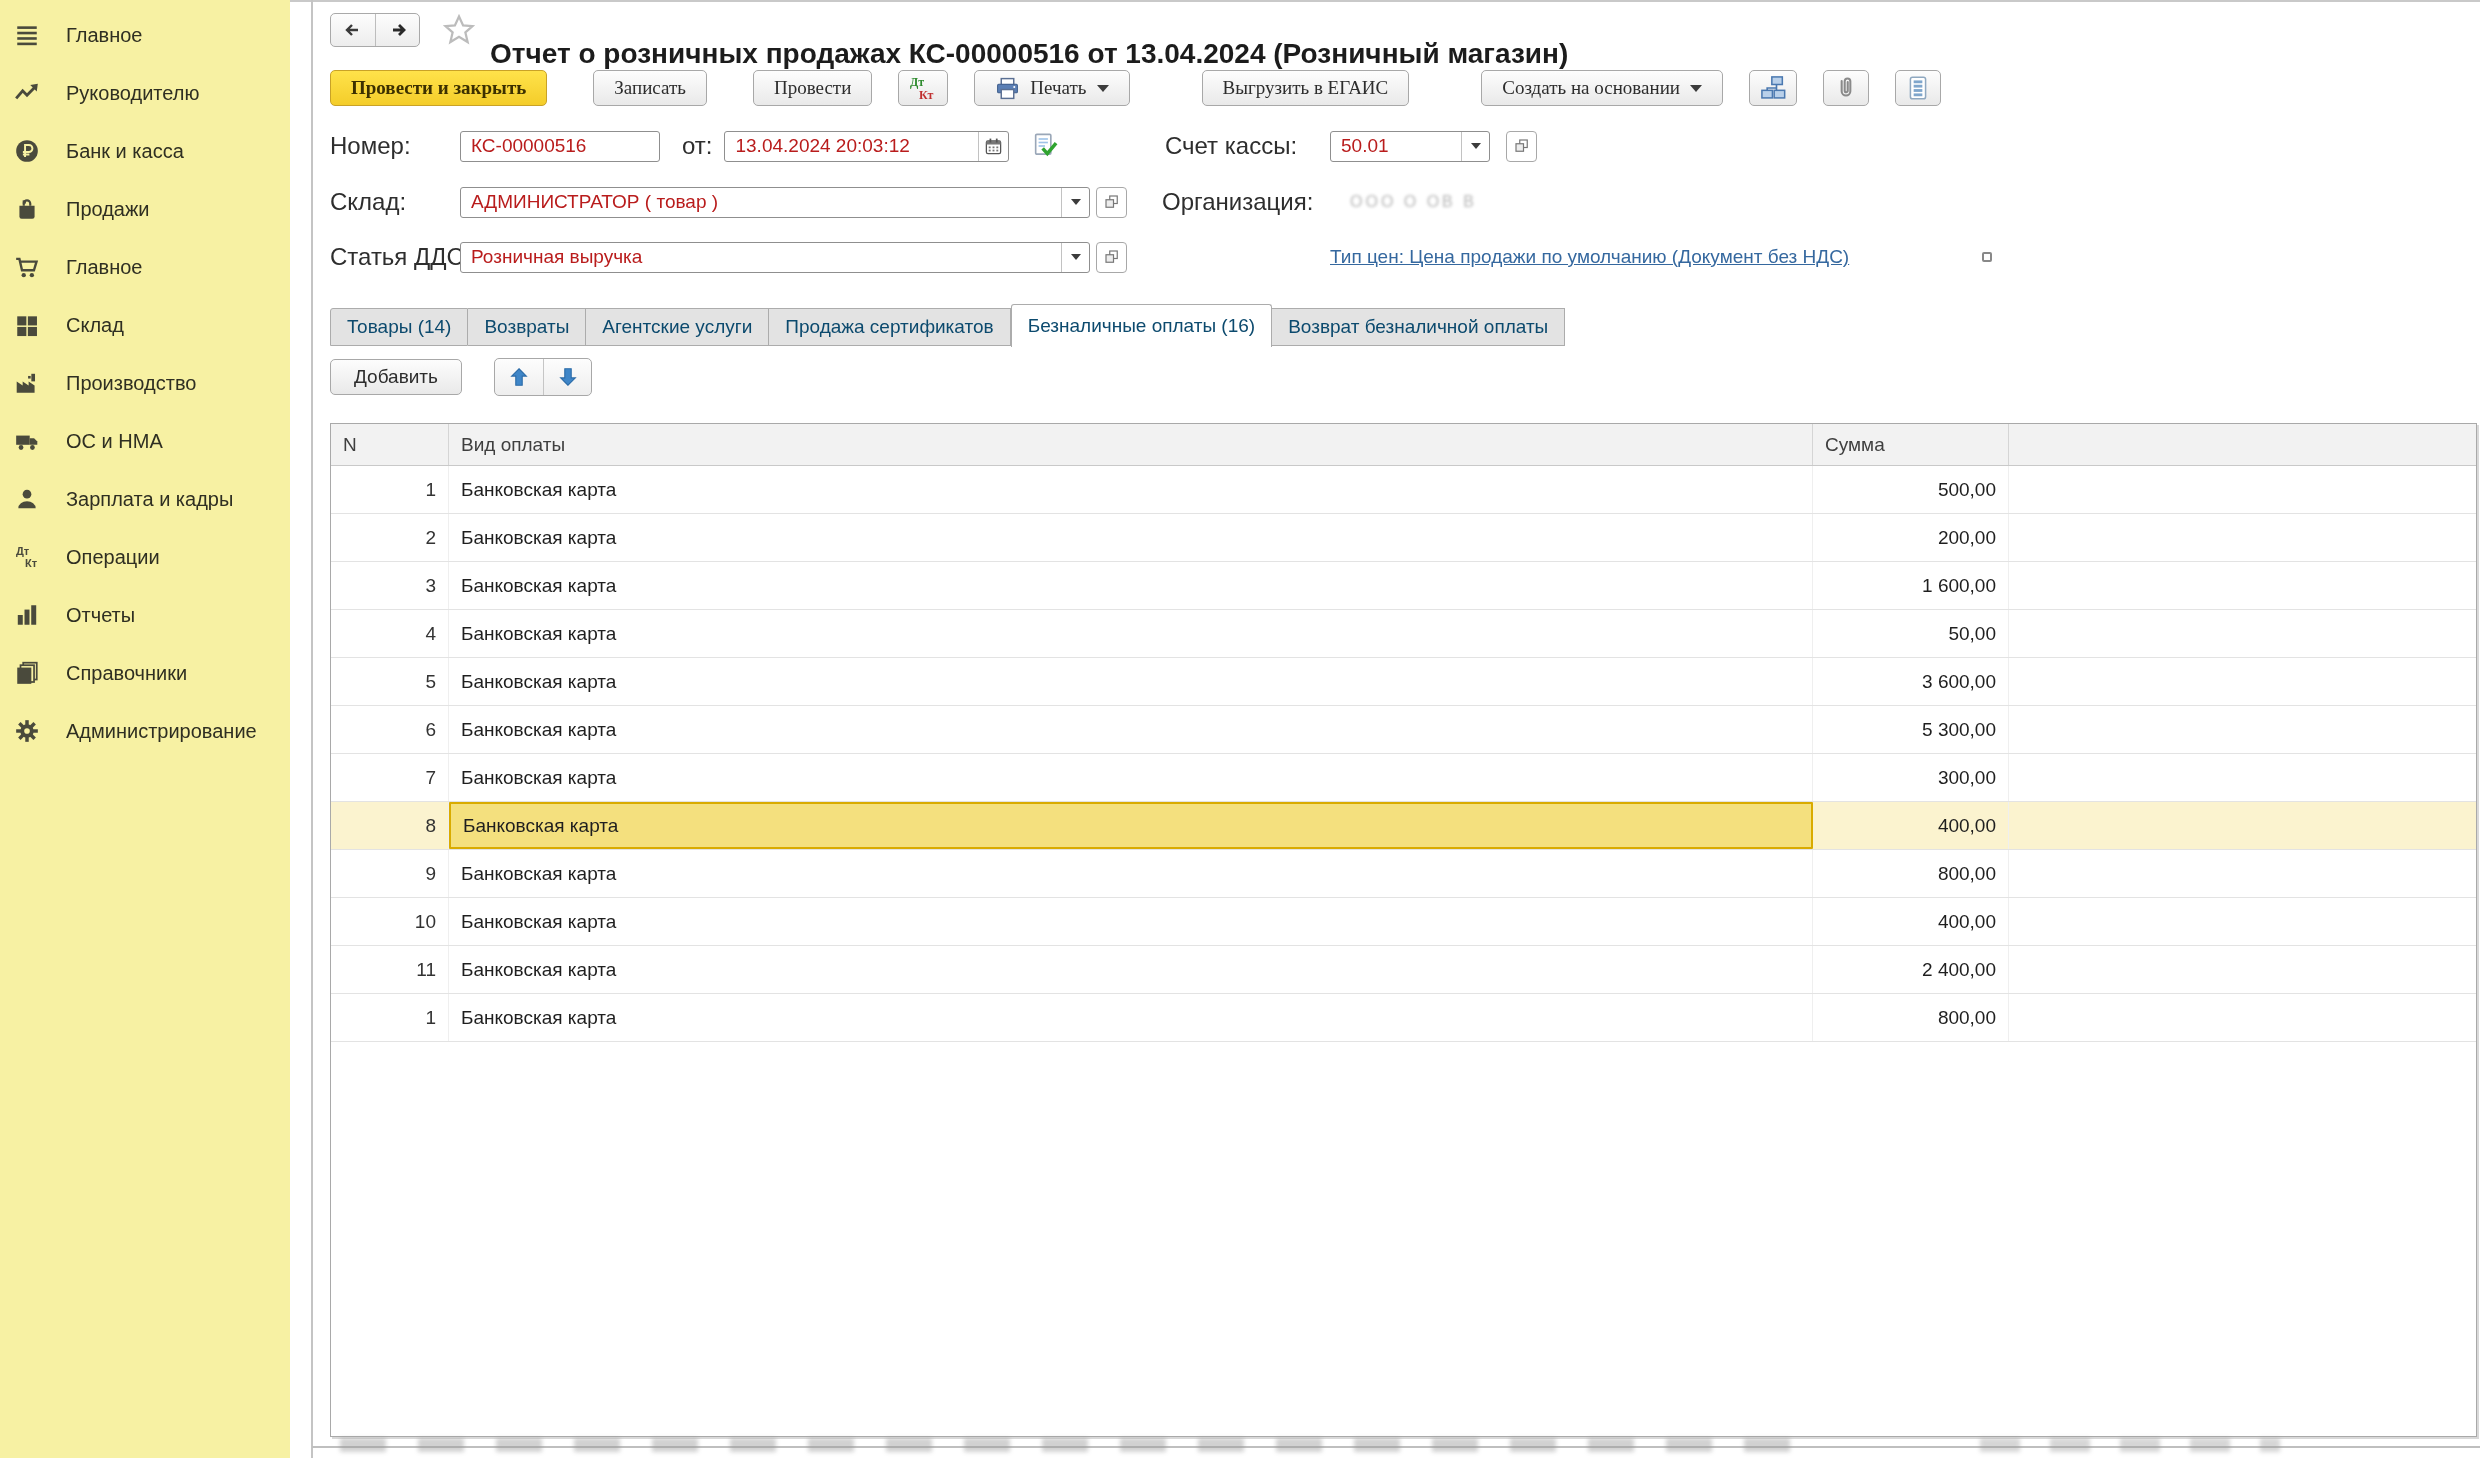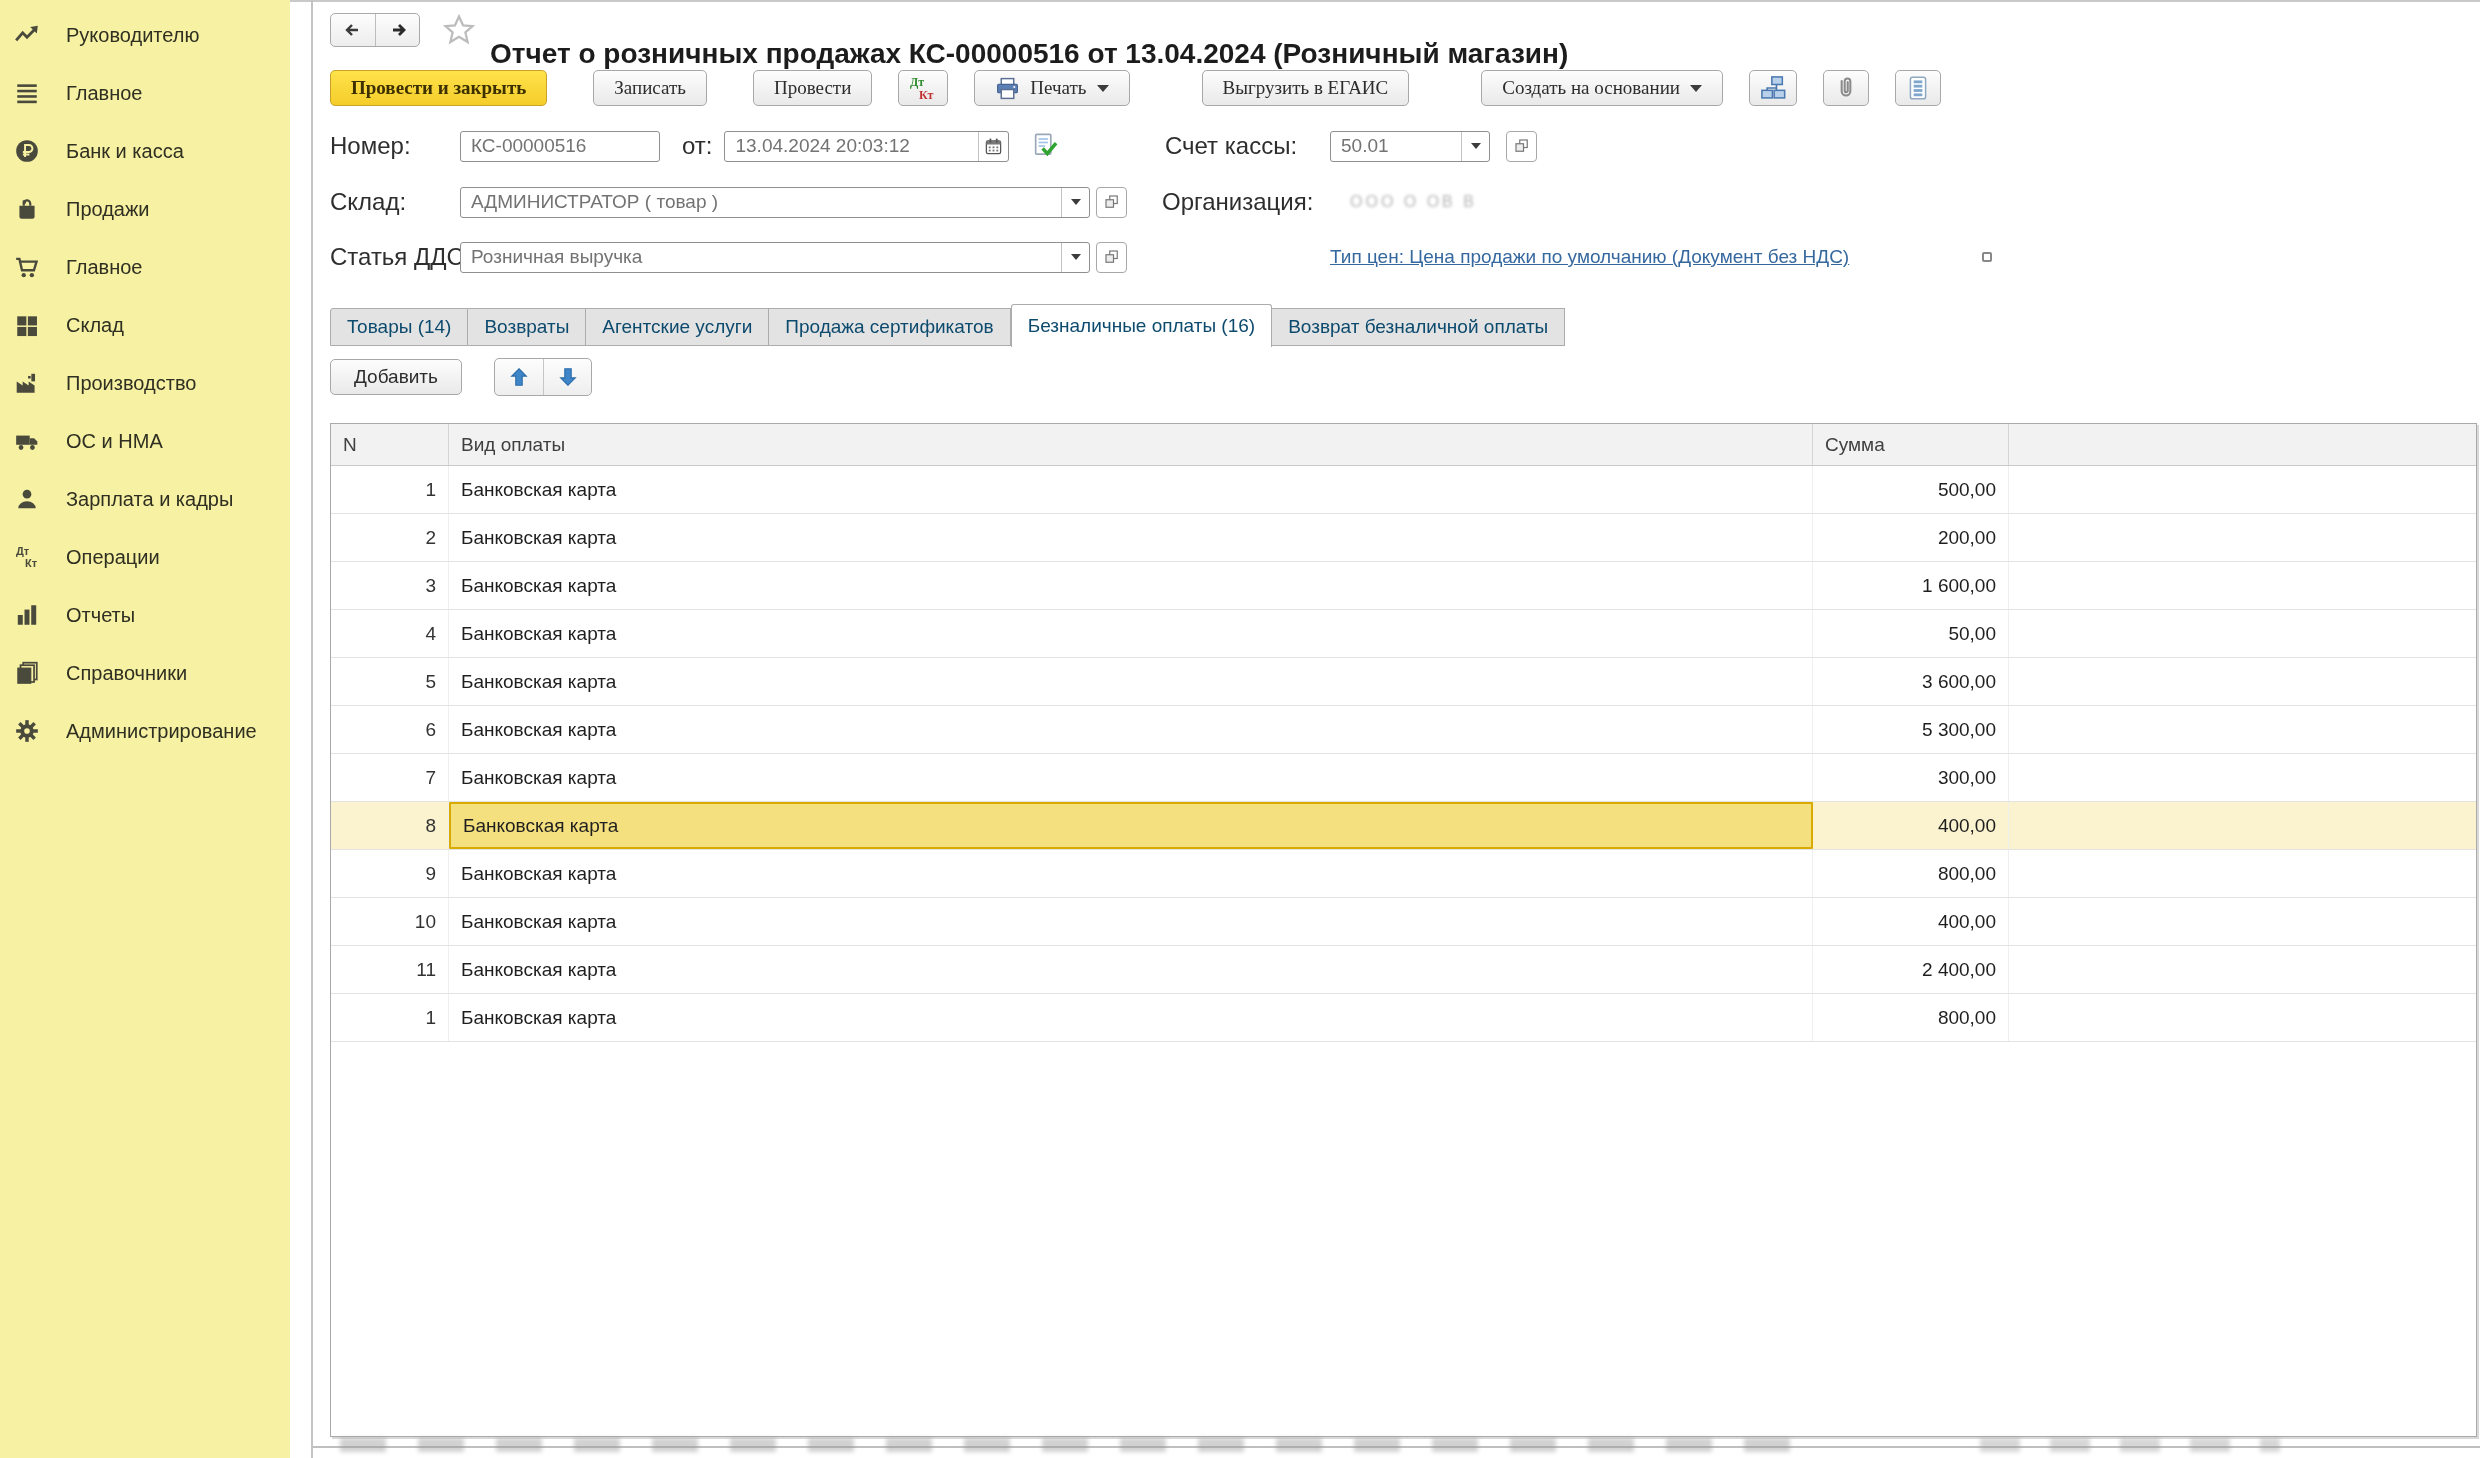--- a/index.html
+++ b/index.html
@@ -33,21 +33,21 @@
   .btn.primary { background:linear-gradient(#ffe24a,#f4cd2a); border:1px solid #c9a227; font-weight:bold; color:#3c3000; }
   .btn.iconbtn { padding:0 9px; }
   .caret { width:0; height:0; border-left:6px solid transparent; border-right:6px solid transparent;
            border-top:7px solid #3c3c3c; margin-left:10px; }
   .tb-gap { width:26px; } .tb-gap-lg { width:46px; }
 
   
   .frow { position:absolute; height:32px; display:flex; align-items:center; }
   .flabel { font-size:24px; color:#2e2e2e; white-space:nowrap; }
   .field { height:31px; background:#fff; border:1px solid #8f8f8f; border-radius:3px; display:flex; align-items:center; }
-  .field .val { font-size:19px; color:#737373; padding:0 10px; white-space:nowrap; overflow:hidden; flex:1; }
+  .field .val { font-size:19px; color:#b91c1c; padding:0 10px; white-space:nowrap; overflow:hidden; flex:1; }
   .combo-caret { width:28px; align-self:stretch; border-left:1px solid #c2c2c2; display:flex; align-items:center; justify-content:center; cursor:pointer; }
   .combo-caret i { width:0; height:0; border-left:5px solid transparent; border-right:5px solid transparent; border-top:6px solid #3c3c3c; }
   .sq-btn { width:31px; height:31px; border:1px solid #a8a8a8; border-radius:4px; background:#fff; display:flex; align-items:center; justify-content:center; margin-left:6px; cursor:pointer; }
   .cal-btn { width:30px; align-self:stretch; border-left:1px solid #c2c2c2; display:flex; align-items:center; justify-content:center; cursor:pointer; }
   .link { font-size:19px; color:#35689f; text-decoration:underline; cursor:pointer; white-space:nowrap; }
   .redacted { font-size:16px; color:#6a6a6a; filter:blur(1.4px); opacity:.5; letter-spacing:3px; white-space:nowrap; }
   .org-dot { position:absolute; left:1652px; top:66px; width:10px; height:10px; border:2px solid #888; border-radius:2px; }
 
   
   .tabs { position:absolute; left:0; top:303px; display:flex; align-items:flex-end; height:43px; }
@@ -86,38 +86,38 @@
 </head>
 <body>
 
 <div id="app">
   <div class="topline"></div>
 
   <div class="sidebar" id="sidebar">
       <div class="side-item">
         <span class="side-icon">
           <svg width="26" height="26" viewBox="0 0 24 24">
-            <polyline points="2,17 8,10 12,14 19,7" stroke="#4a4a3c" stroke-width="2.6" fill="none"></polyline>
-            <polygon points="15,4.5 22,3.5 21,10.5" fill="#4a4a3c"></polygon>
-          </svg>
-        </span>
-        <span class="side-label">Руководителю</span>
-      </div>
-      <div class="side-item">
-        <span class="side-icon">
-          <svg width="26" height="26" viewBox="0 0 24 24">
             <g fill="#4a4a3c">
               <rect x="3" y="4" width="18" height="2.4"></rect>
               <rect x="3" y="9" width="18" height="2.4"></rect>
               <rect x="3" y="14" width="18" height="2.4"></rect>
               <rect x="3" y="19" width="18" height="2.4"></rect>
             </g>
           </svg>
         </span>
         <span class="side-label">Главное</span>
+      </div>
+      <div class="side-item">
+        <span class="side-icon">
+          <svg width="26" height="26" viewBox="0 0 24 24">
+            <polyline points="2,17 8,10 12,14 19,7" stroke="#4a4a3c" stroke-width="2.6" fill="none"></polyline>
+            <polygon points="15,4.5 22,3.5 21,10.5" fill="#4a4a3c"></polygon>
+          </svg>
+        </span>
+        <span class="side-label">Руководителю</span>
       </div>
       <div class="side-item">
         <span class="side-icon">
           <svg width="26" height="26" viewBox="0 0 24 24">
             <circle cx="12" cy="12" r="10" fill="#4a4a3c"></circle>
             <path d="M10.2,17.5 V6.5 h3.6 a3.2,3.2 0 0 1 0,6.4 H8.2 M8.2,15.2 h6" stroke="#F7F1A3" stroke-width="1.8" fill="none"></path>
           </svg>
         </span>
         <span class="side-label">Банк и касса</span>
       </div>

